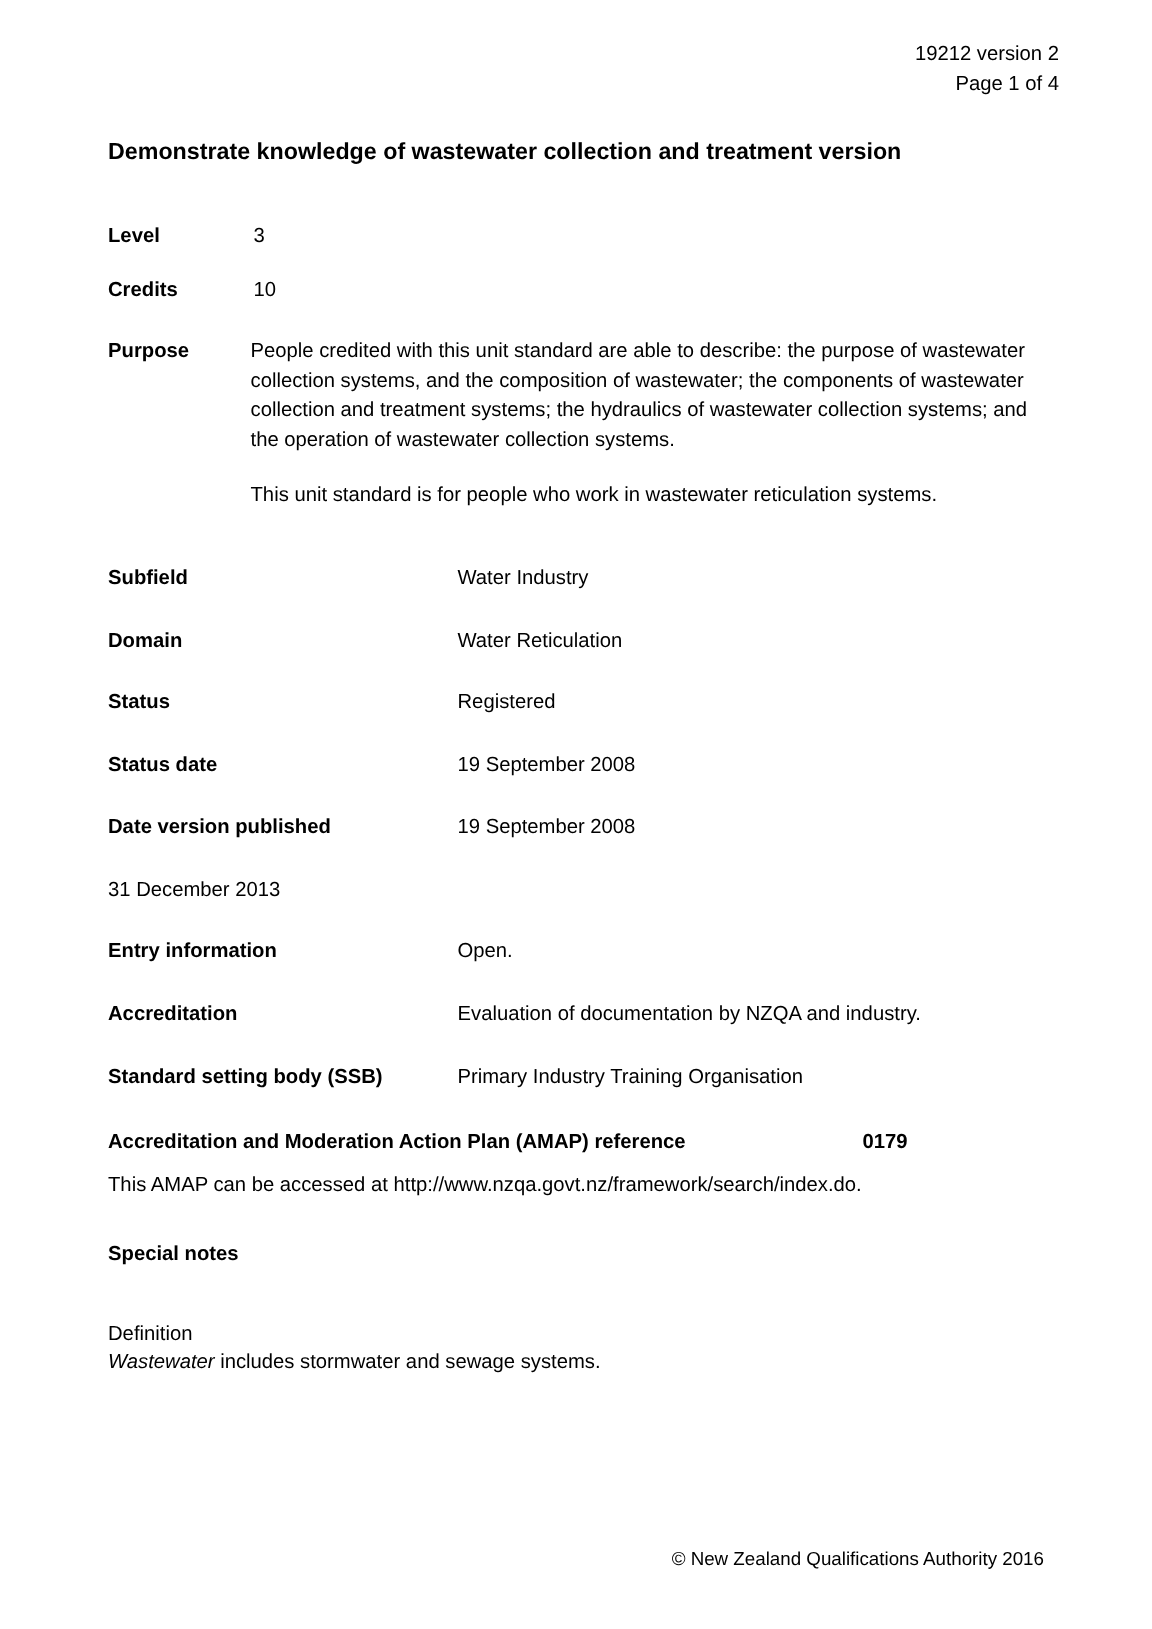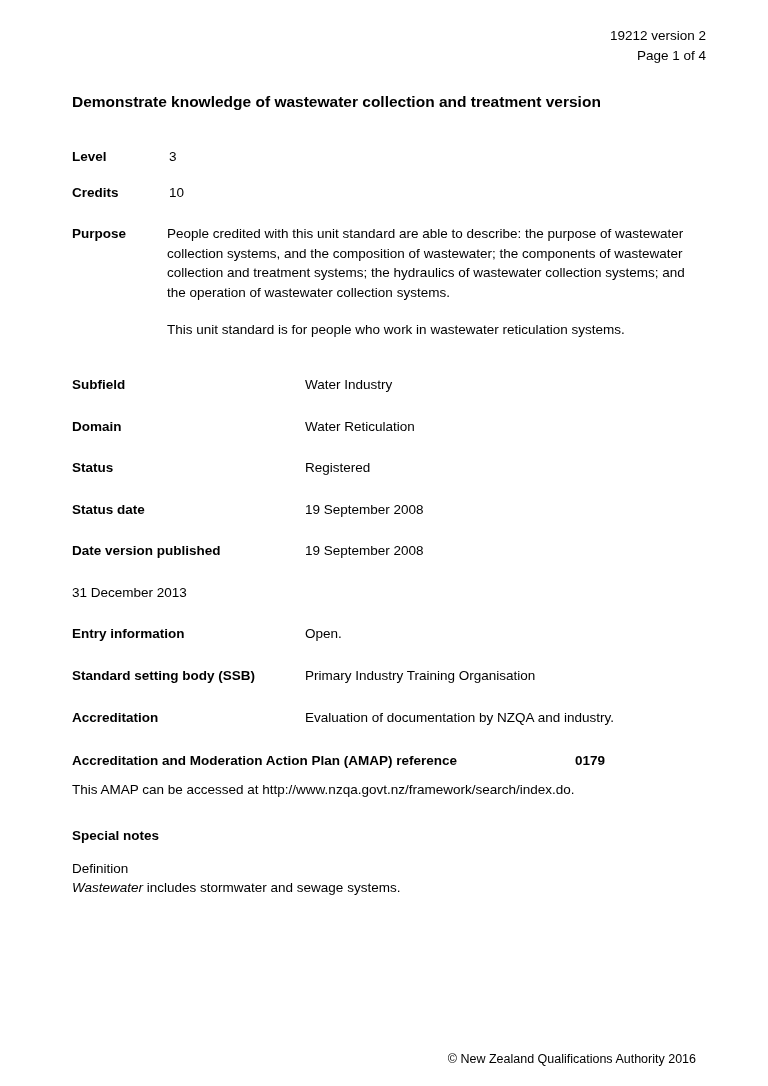--- a/index.html
+++ b/index.html
@@ -94,32 +94,32 @@
     margin-top: 12px;
     font-size: 13.5px;
     line-height: 1.45;
   }
   .special-notes {
     margin-top: 28px;
     font-size: 13.5px;
     font-weight: bold;
   }
   .definition {
-    margin-top: 16px;
+    margin-top: 36px;
     font-size: 13.5px;
     line-height: 1.45;
   }
   .definition .it {
     font-style: italic;
   }
   .footer {
     position: absolute;
     left: 72px;
     right: 72px;
-    bottom: 20px;
+    bottom: 40px;
     text-align: right;
     font-size: 12.5px;
   }
 </style>
 </head>
 <body>
 
 <div class="page">
 
   <div class="header">
@@ -170,26 +170,26 @@
       <div class="value">19 September 2008</div>
     </div>
     <div class="row">
       <div class="value">31 December 2013</div>
     </div>
     <div class="row">
       <div class="label">Entry information</div>
       <div class="value">Open.</div>
     </div>
     <div class="row">
+      <div class="label">Accreditation</div>
+      <div class="value">Evaluation of documentation by NZQA and industry.</div>
+    </div>
+    <div class="row">
       <div class="label">Standard setting body (SSB)</div>
       <div class="value">Primary Industry Training Organisation</div>
-    </div>
-    <div class="row">
-      <div class="label">Accreditation</div>
-      <div class="value">Evaluation of documentation by NZQA and industry.</div>
     </div>
   </div>
 
   <div class="amap">
     <div class="amap-label">Accreditation and Moderation Action Plan (AMAP) reference</div>
     <div class="amap-value">0179</div>
   </div>
   <div class="amap-note">This AMAP can be accessed at http://www.nzqa.govt.nz/framework/search/index.do.</div>
 
   <div class="special-notes">Special notes</div>

